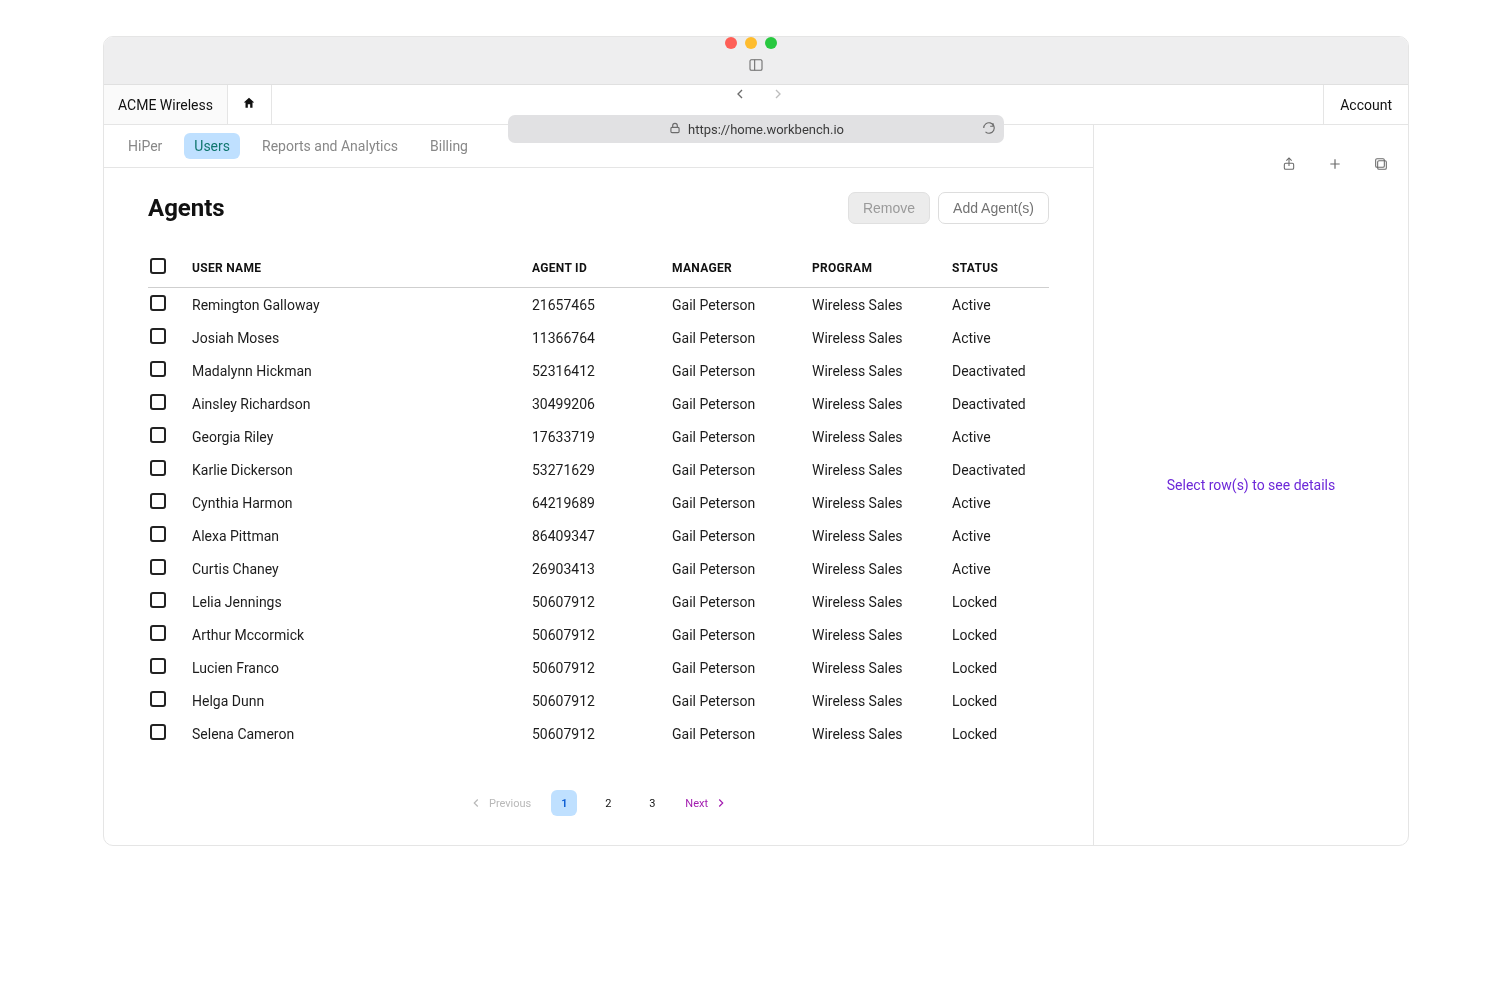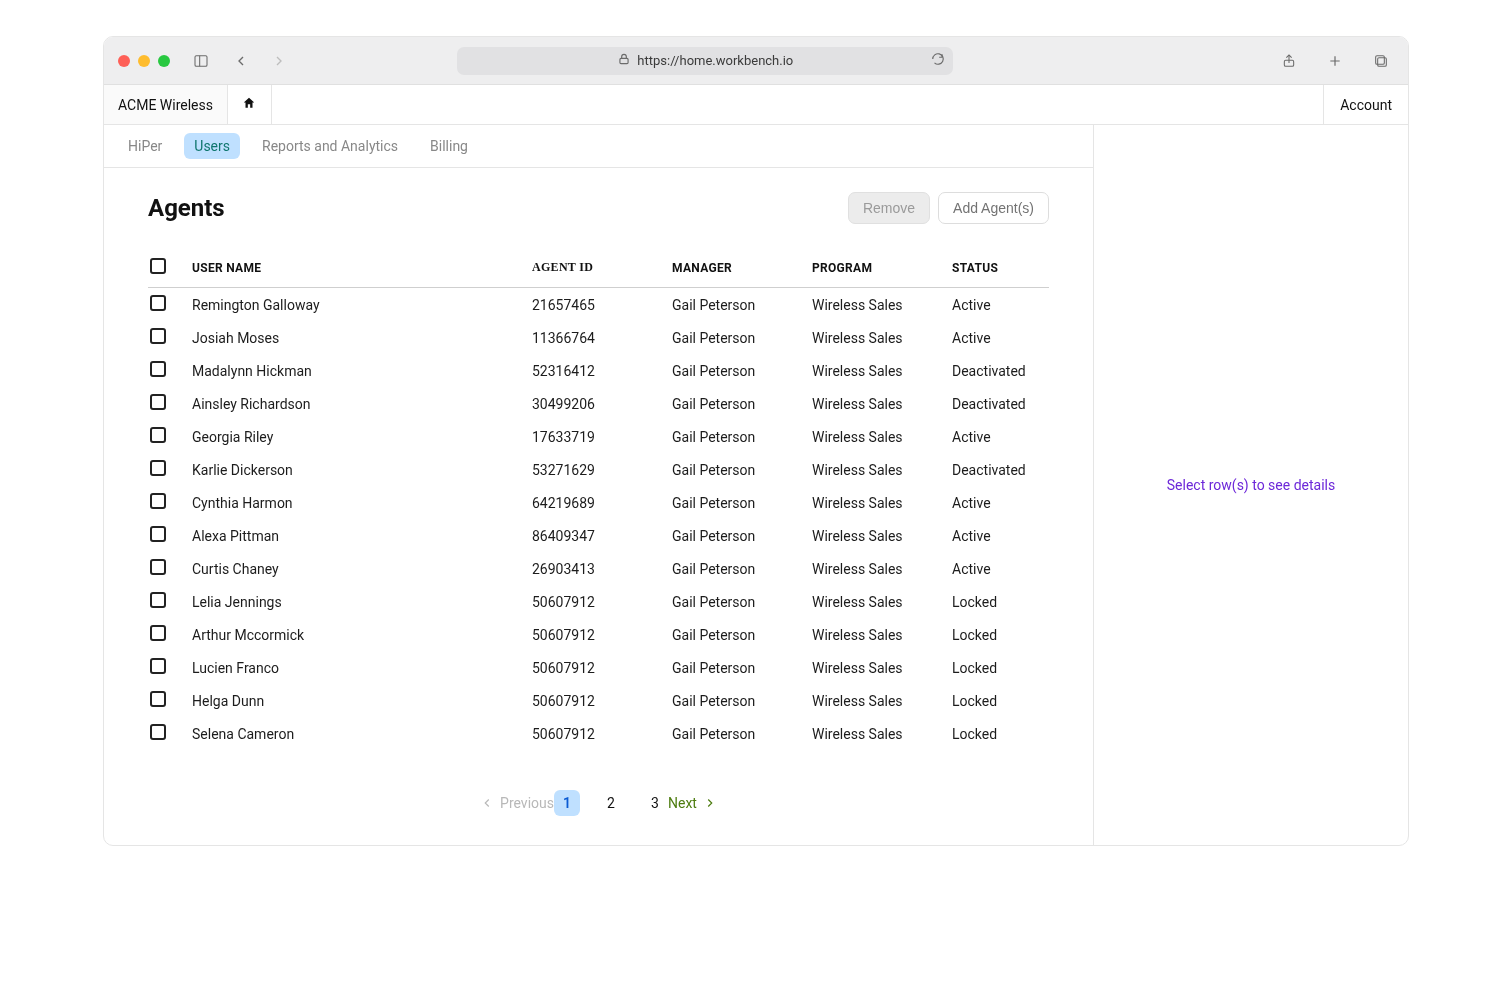--- a/index.html
+++ b/index.html
@@ -18,20 +18,21 @@
     background: #fff;
   }
   .browser-toolbar {
     height: 48px;
     background: #eeeeef;
     display: flex;
     align-items: center;
     padding: 0 14px;
     gap: 8px;
     border-bottom: 1px solid #e0e0e0;
+    flex-direction: column;
   }
   .traffic-lights { display: flex; gap: 8px; margin-right: 10px; }
   .traffic-light { width: 12px; height: 12px; border-radius: 50%; }
   .tl-red { background: #fe5f57; }
   .tl-yellow { background: #febc2e; }
   .tl-green { background: #28c840; }
   .browser-icon-btn {
     width: 26px; height: 26px;
     display: inline-flex; align-items: center; justify-content: center;
     color: #6b6b6b;
@@ -127,28 +128,28 @@
     text-transform: uppercase;
   }
   table.agents thead th.cb,
   table.agents tbody td.cb { width: 36px; padding-left: 2px; }
   table.agents tbody td { padding: 7px 8px; border-bottom: 0; color: #1c1c1c; }
   .checkbox {
     width: 16px; height: 16px; border: 2px solid #222; border-radius: 3px;
     display: inline-block; background: #fff;
   }
 
-  .pagination { display: flex; align-items: center; justify-content: center; margin-top: 40px; font-size: 14px; }
-  .pagination .pg-btn { display: inline-flex; align-items: center; gap: 6px; color: #4d7c0f; cursor: pointer; }
+  .pagination { display: flex; gap: 20px; align-items: center; justify-content: center; margin-top: 40px; font-size: 11px; }
+  .pagination .pg-btn { display: inline-flex; align-items: center; gap: 6px; color: #a21caf; cursor: pointer; }
   .pagination .pg-btn.disabled { color: #b8b8b8; cursor: default; }
   .pagination .pg-num { width: 26px; height: 26px; display: inline-flex; align-items: center; justify-content: center; border-radius: 6px; cursor: pointer; }
   .pagination .pg-num.active { background: #bfe0ff; color: #0a5bd3; font-weight: 600; }
 
   .col-name    { width: 340px; }
-  .col-agentid { width: 140px; font-family: Liberation Serif, serif; }
+  .col-agentid { width: 140px; }
   .col-manager { width: 140px; }
   .col-program { width: 140px; }
   .col-status  { width: auto; }
 </style>
 </head>
 <body>
 
 <div class="browser-window">
 
   <div class="browser-toolbar">

